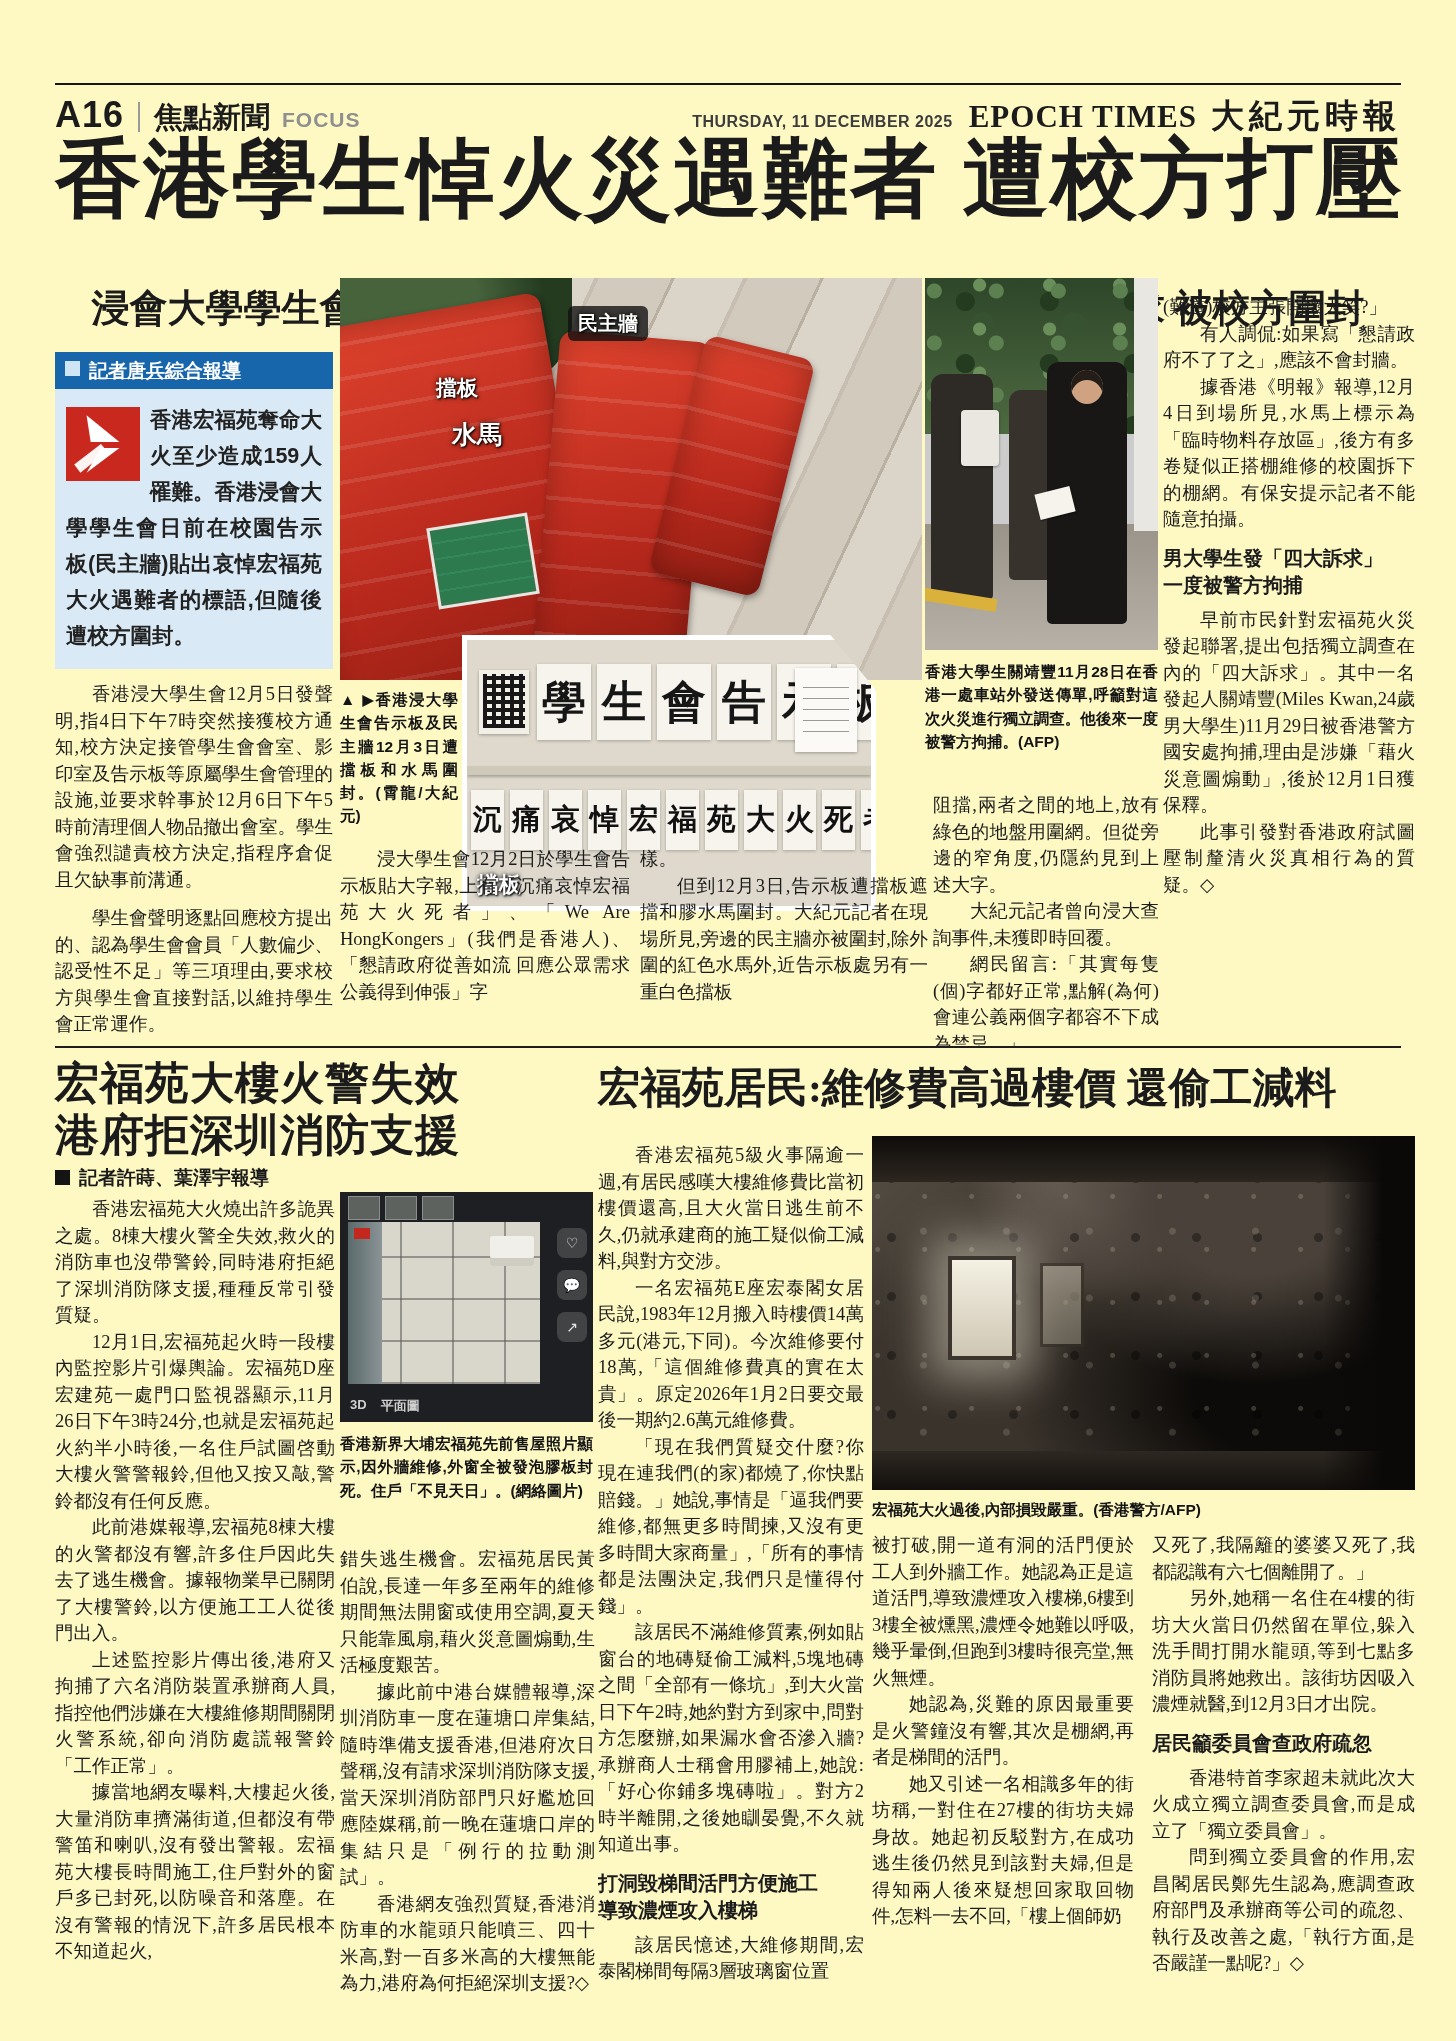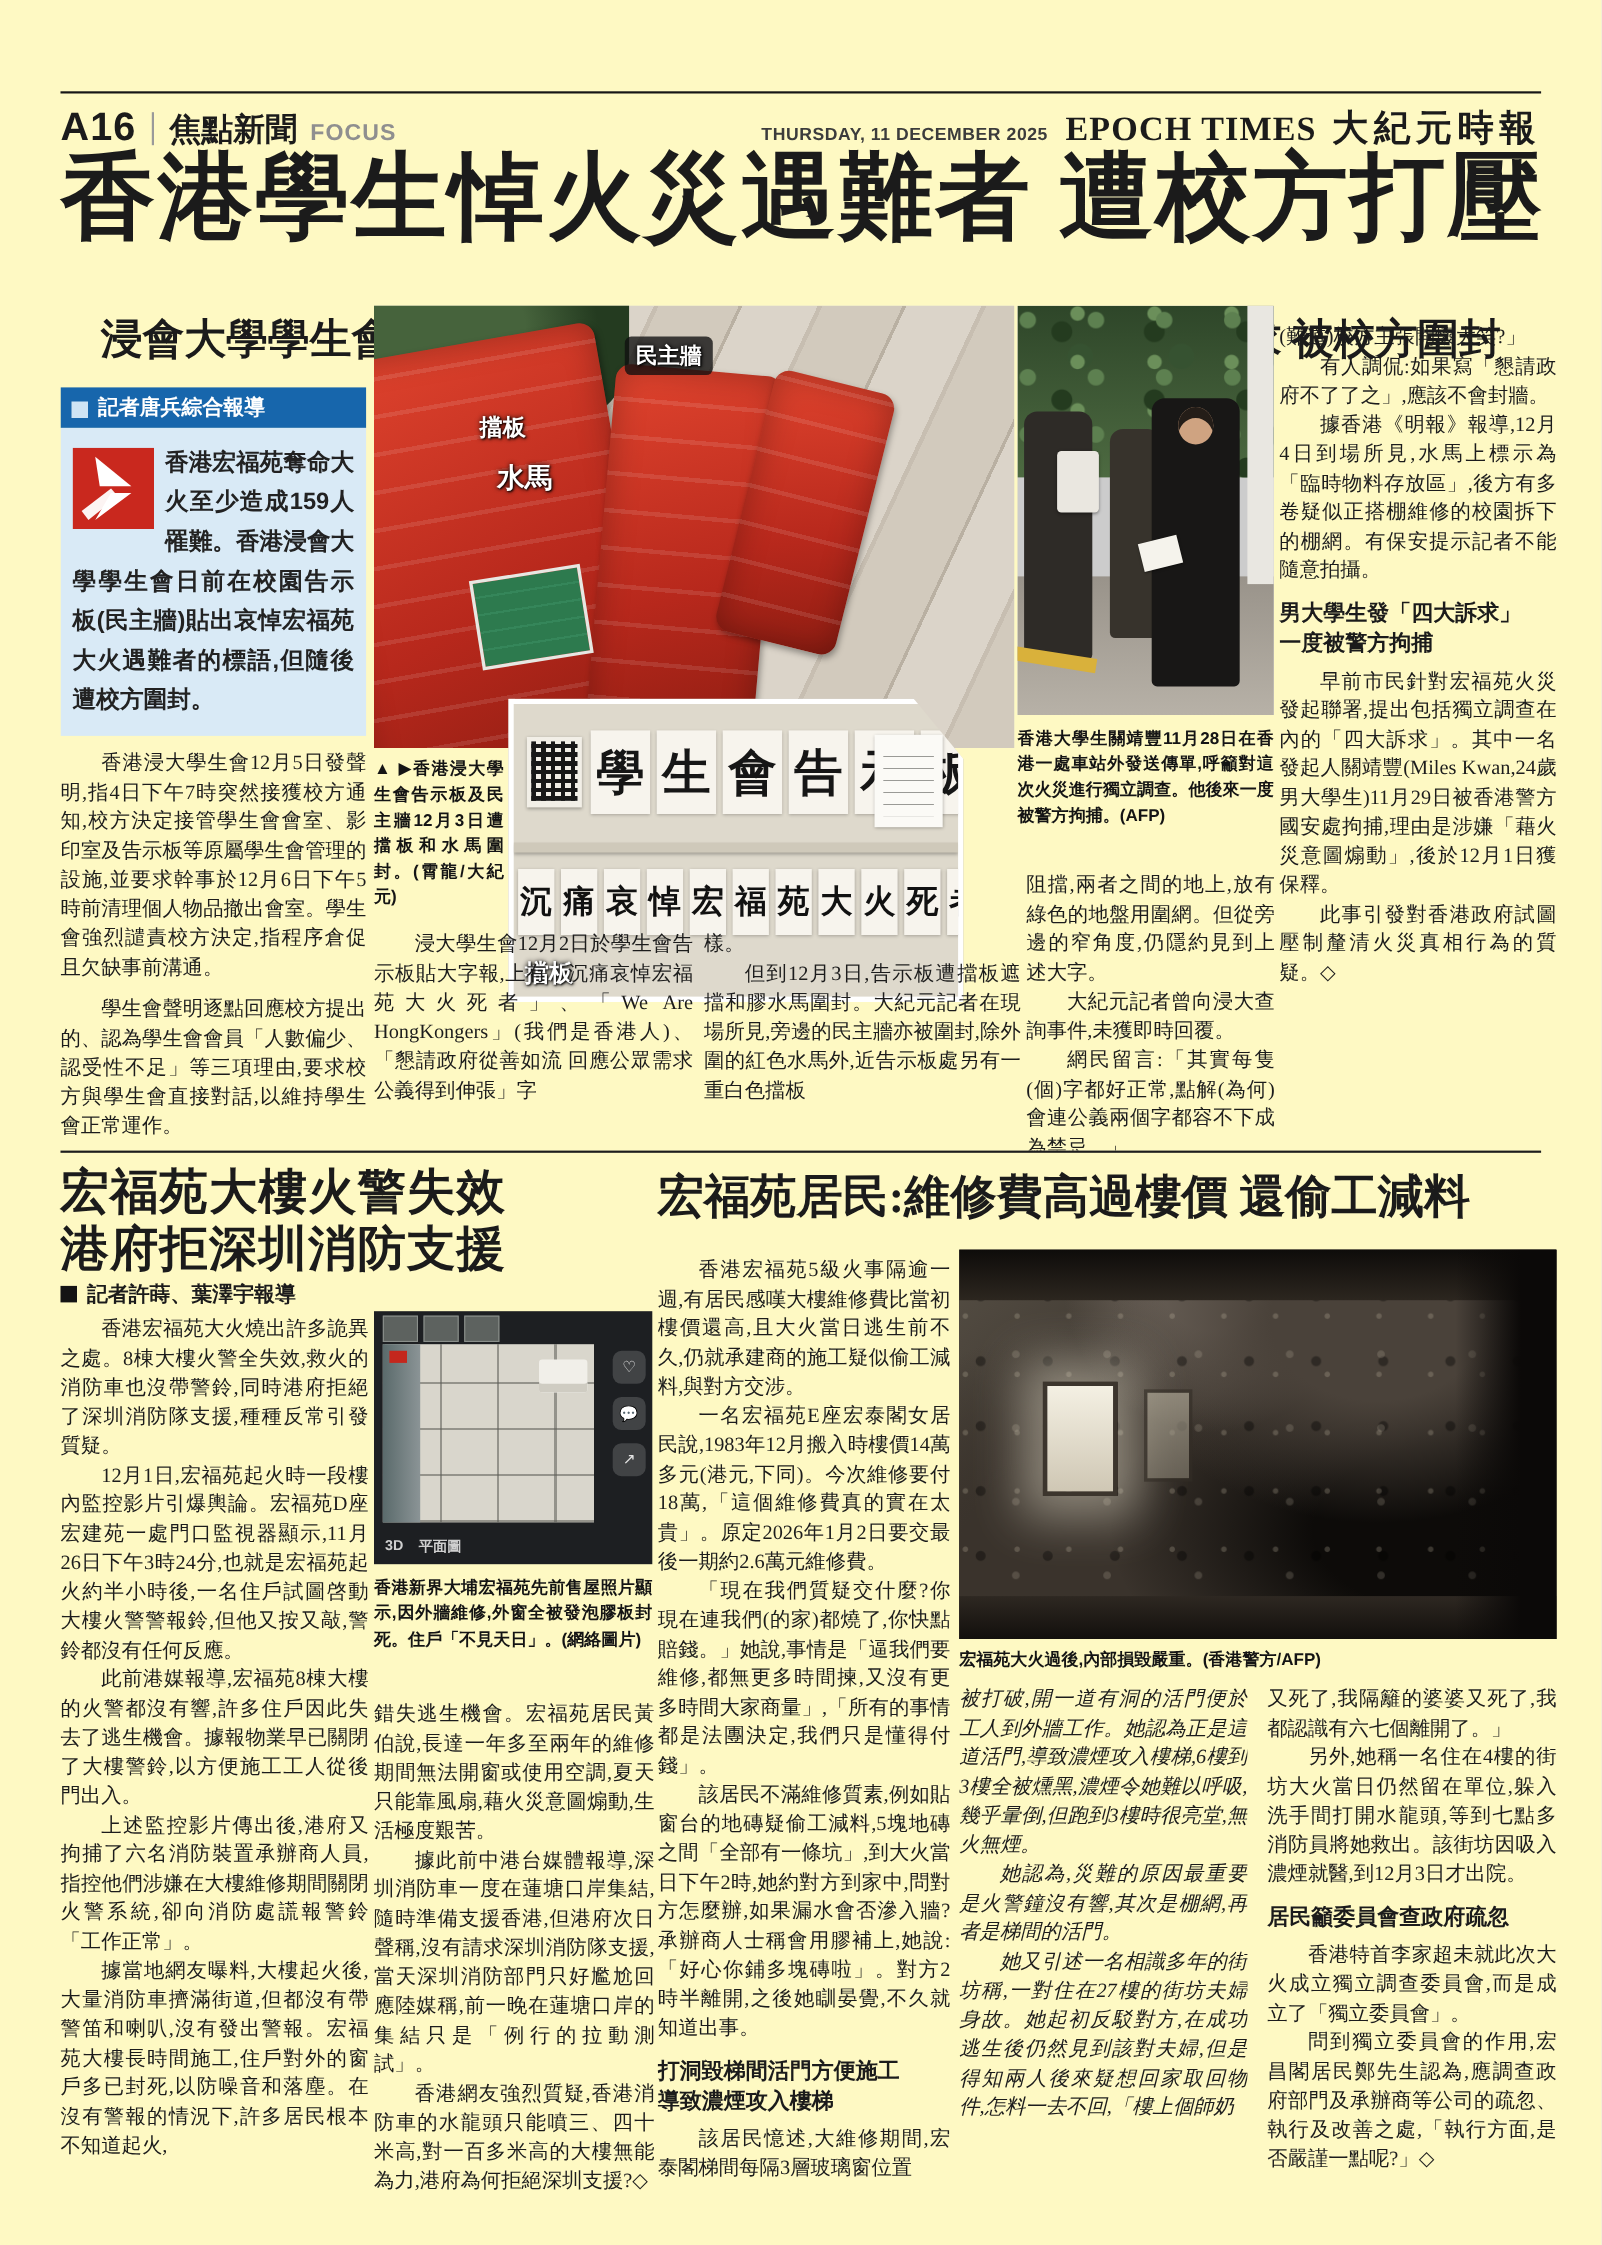--- a/index.html
+++ b/index.html
@@ -29,21 +29,21 @@
   .ind{text-indent:2em;}
   .col{overflow:hidden;}
   .cap{font:700 15.5px/1.5 "Liberation Sans","DejaVu Sans",sans-serif;color:#141414;text-align:justify;}
   .colsub{font:800 20px/1.35 "Liberation Sans","DejaVu Sans",sans-serif;margin:12px 0 8px 0;}
   .sq{display:inline-block;width:15px;height:15px;background:#141414;margin-right:9px;vertical-align:-1px;}
   .byl{font:800 19px/1.3 "Liberation Sans","DejaVu Sans",sans-serif;}
 
   
   .lead-col1{left:55px;top:352px;width:278px;height:694px;}
   .bluebar{background:#1766ac;color:#fff;font:800 19px/1 "Liberation Sans","DejaVu Sans",sans-serif;
-           padding:9px 10px;display:flex;align-items:flex-end;}
+           padding:9px 10px;display:flex;align-items:flex-start;text-decoration:underline;}
   .bluebar .wsq{display:inline-block;width:15px;height:15px;background:#cfe4f4;margin-right:9px;}
   .introbox{background:#d9eaf6;padding:13px 11px 15px 11px;}
   .introtxt{font:600 21.5px/36px "Liberation Sans","DejaVu Sans",sans-serif;color:#222;text-align:justify;}
   .logo{float:left;width:74px;height:74px;margin:5px 10px 2px 0;}
   .lead-col1 .b{margin-top:12px;}
 
   
   .ph{overflow:hidden;background:#ccc;}
   .plabel{position:absolute;color:#fff;font:800 20px "Liberation Sans","DejaVu Sans",sans-serif;
           text-shadow:0 0 5px #000,1px 1px 2px #000;}
@@ -155,21 +155,21 @@
   .a2-head{left:55px;top:1058px;width:545px;font-size:44px;font-weight:900;line-height:52px;letter-spacing:1px;}
   .a2-byl{left:55px;top:1166px;width:540px;}
   .a2-col1{left:55px;top:1196px;width:280px;height:812px;}
   .a2-cap{left:340px;top:1432px;width:253px;}
   .a2-col2{left:340px;top:1546px;width:255px;height:462px;}
 
   .a3-head{left:598px;top:1060px;width:820px;font-size:42px;font-weight:900;white-space:nowrap;letter-spacing:0px;}
   .a3-byl{left:598px;top:1114px;width:800px;}
   .a3-col1{left:598px;top:1142px;width:266px;height:880px;}
   .a3-cap{left:872px;top:1498px;width:543px;}
-  .a3-col2{left:872px;top:1532px;width:262px;height:482px;font-style:italic;}
+  .a3-col2{left:872px;top:1532px;width:262px;height:482px;}
   .a3-col3{left:1152px;top:1532px;width:263px;height:482px;}
 </style>
 </head>
 <body>
 
 <div class="page">
 
   <div class="abs hd-rule"></div>
   <div class="abs hd-row">
     <span class="hd-pageno">A16</span>

